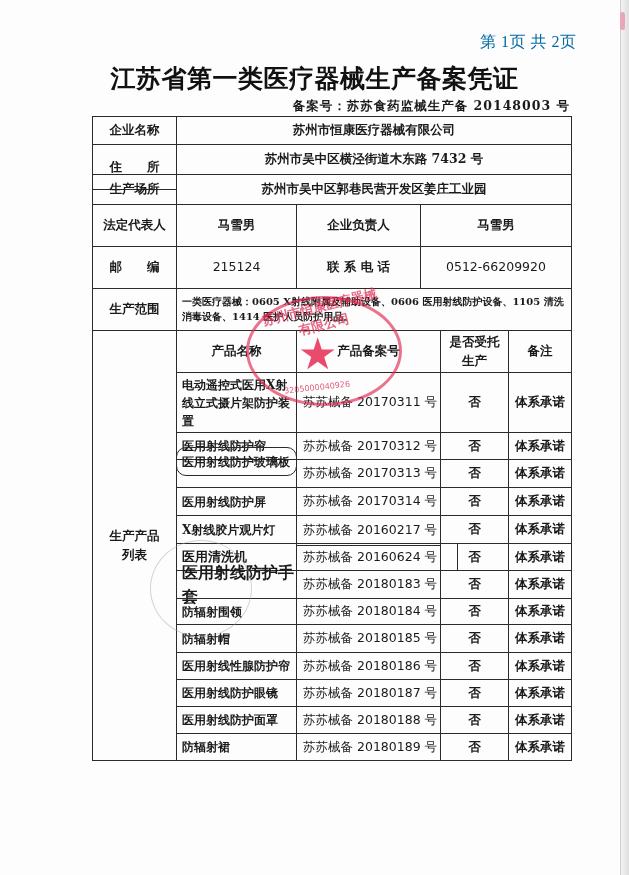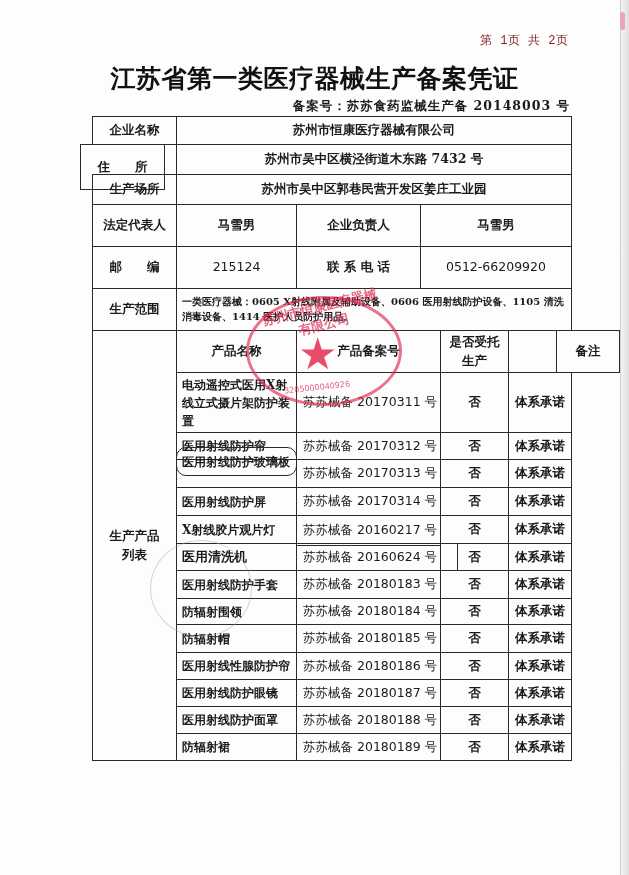--- a/index.html
+++ b/index.html
@@ -12,22 +12,22 @@
   .page-edge {
     position:absolute; left:620px; top:0; width:9px; height:875px;
     background:linear-gradient(to right,#f3f3f3,#dcdcdc);
     border-left:1px solid #cfcfcf;
   }
   .edge-mark {
     position:absolute; left:620px; top:12px; width:5px; height:18px;
     background:#e8a6b8; border-radius:3px;
   }
   .page-num {
-    position:absolute; left:480px; top:32px; font-size:12px;
-    font-family:Liberation Mono, monospace; color:#7f1d1d; letter-spacing:0.5px;
+    position:absolute; left:480px; top:32px; font-size:16px;
+    font-family:Liberation Serif, serif; color:#0369a1; letter-spacing:0.5px;
   }
   .title {
     position:absolute; left:0; width:629px; top:62px; text-align:center;
     font-family:"DejaVu Sans", sans-serif; font-weight:bold; font-size:25px;
     letter-spacing:0.5px; color:#111;
   }
   .record-no {
     position:absolute; left:290px; top:98px; width:280px; text-align:right;
     font-size:12.5px; font-weight:bold; letter-spacing:1px;
   }
@@ -73,21 +73,21 @@
 <div class="edge-mark"></div>
 
 <div class="page-num">第 1页  共 2页</div>
 <div class="title">江苏省第一类医疗器械生产备案凭证</div>
 <div class="record-no">备案号：苏苏食药监械生产备 20148003 号</div>
 
 <div>
   <div class="cell" style="left:92px;top:116px;width:85px;height:29px;">企业名称</div>
   <div class="cell" style="left:176px;top:116px;width:396px;height:29px;">苏州市恒康医疗器械有限公司</div>
 
-  <div class="cell" style="left:80px;top:144px;width:85px;height:46px;">住　　所</div>
+  <div class="cell" style="left:92px;top:144px;width:85px;height:46px;">住　　所</div>
   <div class="cell" style="left:176px;top:144px;width:396px;height:31px;">苏州市吴中区横泾街道木东路 7432 号</div>
 
   <div class="cell" style="left:92px;top:174px;width:85px;height:31px;">生产场所</div>
   <div class="cell" style="left:176px;top:174px;width:396px;height:31px;">苏州市吴中区郭巷民营开发区姜庄工业园</div>
 
   <div class="cell" style="left:92px;top:204px;width:85px;height:43px;">法定代表人</div>
   <div class="cell" style="left:176px;top:204px;width:121px;height:43px;">马雪男</div>
   <div class="cell" style="left:296px;top:204px;width:125px;height:43px;">企业负责人</div>
   <div class="cell" style="left:420px;top:204px;width:152px;height:43px;">马雪男</div>
 
@@ -99,21 +99,21 @@
   <div class="cell" style="left:92px;top:288px;width:85px;height:43px;">生产范围</div>
   <div class="cell left" style="left:176px;top:288px;width:396px;height:43px;font-size:10px;padding-right:4px;">一类医疗器械：0605 X射线附属及辅助设备、0606 医用射线防护设备、1105 清洗消毒设备、1414 医护人员防护用品。</div>
 </div>
 
 <div>
   <div class="cell" style="left:92px;top:330px;width:85px;height:431px;padding:0 14px;">生产产品列表</div>
 
   <div class="cell" style="left:176px;top:330px;width:121px;height:43px;">产品名称</div>
   <div class="cell" style="left:296px;top:330px;width:145px;height:43px;">产品备案号</div>
   <div class="cell" style="left:440px;top:330px;width:69px;height:43px;padding:0 8px;">是否受托生产</div>
-  <div class="cell" style="left:508px;top:330px;width:64px;height:43px;margin-left:48px;">备注</div>
+  <div class="cell" style="left:508px;top:330px;width:64px;height:43px;">备注</div>
 
   <div id="product-rows">
       <div>
         <div class="cell left" style="left: 176px; top: 372px; width: 121px; height: 61px; font-size: 12px; line-height: 1.5;">电动遥控式医用X射线立式摄片架防护装置</div>
         <div class="cell normal" style="left: 296px; top: 372px; width: 145px; height: 61px; justify-content: flex-start; padding-left: 6px;">苏苏械备 20170311 号</div>
         <div class="cell" style="left: 440px; top: 372px; width: 69px; height: 61px;">否</div>
         <div class="cell" style="left: 508px; top: 372px; width: 64px; height: 61px;">体系承诺</div>
       </div>
       <div>
         <div class="cell left" style="left: 176px; top: 432px; width: 121px; height: 28px; font-size: 12px; line-height: 1.5;">医用射线防护帘</div>
@@ -139,21 +139,21 @@
         <div class="cell" style="left: 440px; top: 515px; width: 69px; height: 29px;">否</div>
         <div class="cell" style="left: 508px; top: 515px; width: 64px; height: 29px;">体系承诺</div>
       </div>
       <div>
         <div class="cell left" style="left: 176px; top: 543px; width: 121px; height: 28px; font-size: 13px; line-height: 1.5;">医用清洗机</div>
         <div class="cell normal" style="left: 296px; top: 543px; width: 162px; height: 28px; justify-content: flex-start; padding-left: 6px;">苏苏械备 20160624 号</div>
         <div class="cell" style="left: 440px; top: 543px; width: 69px; height: 28px;">否</div>
         <div class="cell" style="left: 508px; top: 543px; width: 64px; height: 28px;">体系承诺</div>
       </div>
       <div>
-        <div class="cell left" style="left: 176px; top: 570px; width: 121px; height: 29px; font-size: 12px; line-height: 1.5;">医用射线防护手套</div>
+        <div class="cell left" style="left: 176px; top: 570px; width: 121px; height: 29px; font-size: 16px; line-height: 1.5;">医用射线防护手套</div>
         <div class="cell normal" style="left: 296px; top: 570px; width: 145px; height: 29px; justify-content: flex-start; padding-left: 6px;">苏苏械备 20180183 号</div>
         <div class="cell" style="left: 440px; top: 570px; width: 69px; height: 29px;">否</div>
         <div class="cell" style="left: 508px; top: 570px; width: 64px; height: 29px;">体系承诺</div>
       </div>
       <div>
         <div class="cell left" style="left: 176px; top: 598px; width: 121px; height: 27px; font-size: 12px; line-height: 1.5;">防辐射围领</div>
         <div class="cell normal" style="left: 296px; top: 598px; width: 145px; height: 27px; justify-content: flex-start; padding-left: 6px;">苏苏械备 20180184 号</div>
         <div class="cell" style="left: 440px; top: 598px; width: 69px; height: 27px;">否</div>
         <div class="cell" style="left: 508px; top: 598px; width: 64px; height: 27px;">体系承诺</div>
       </div>

